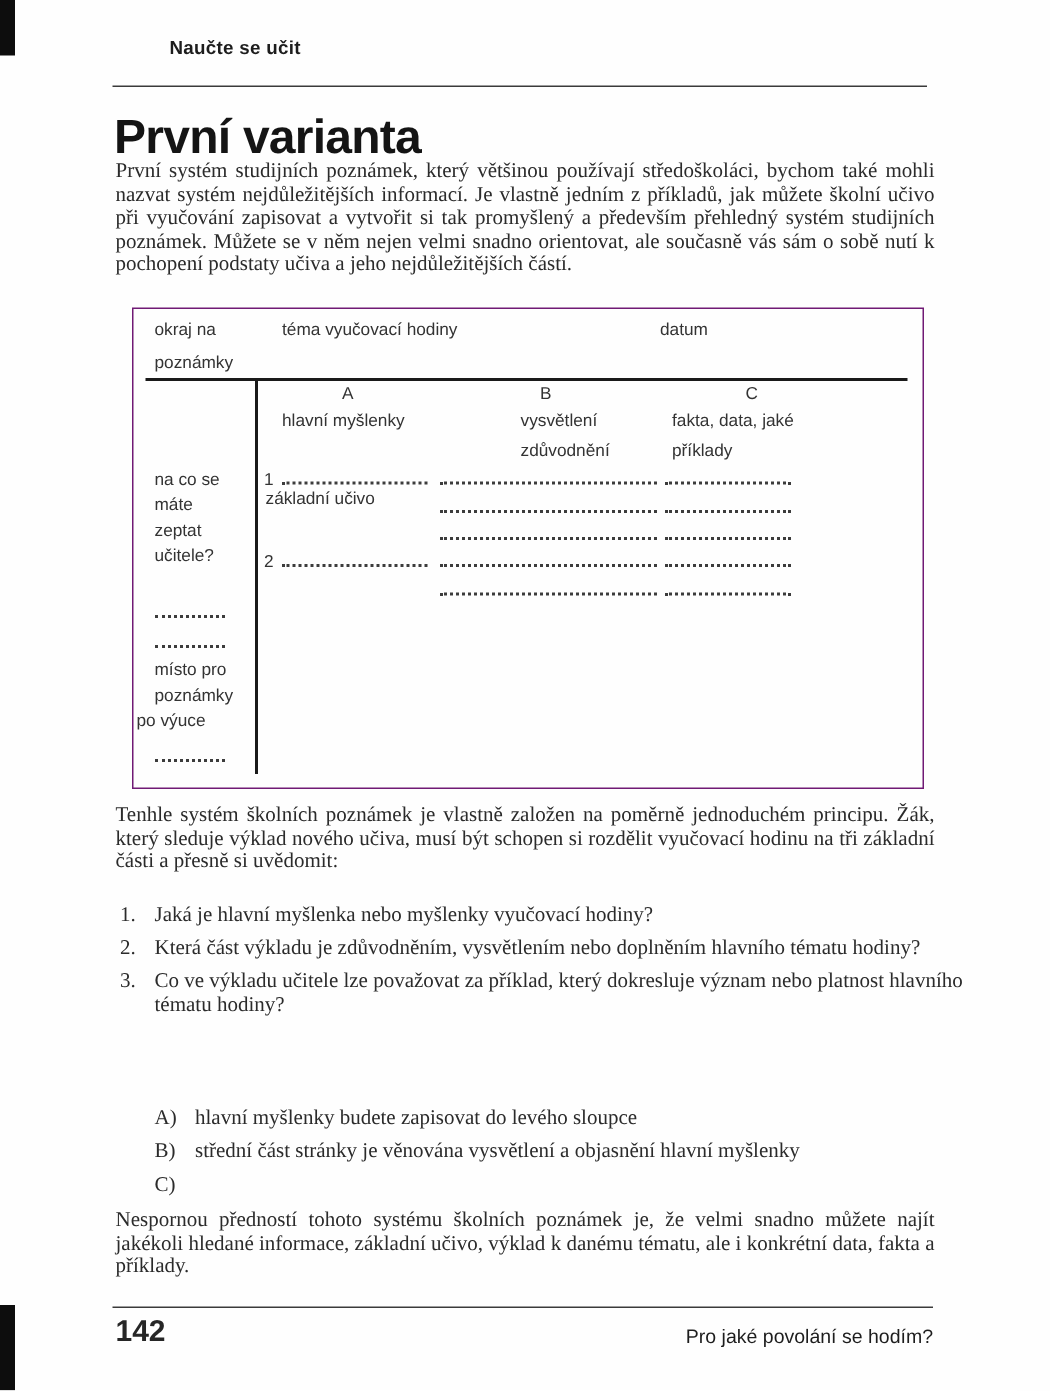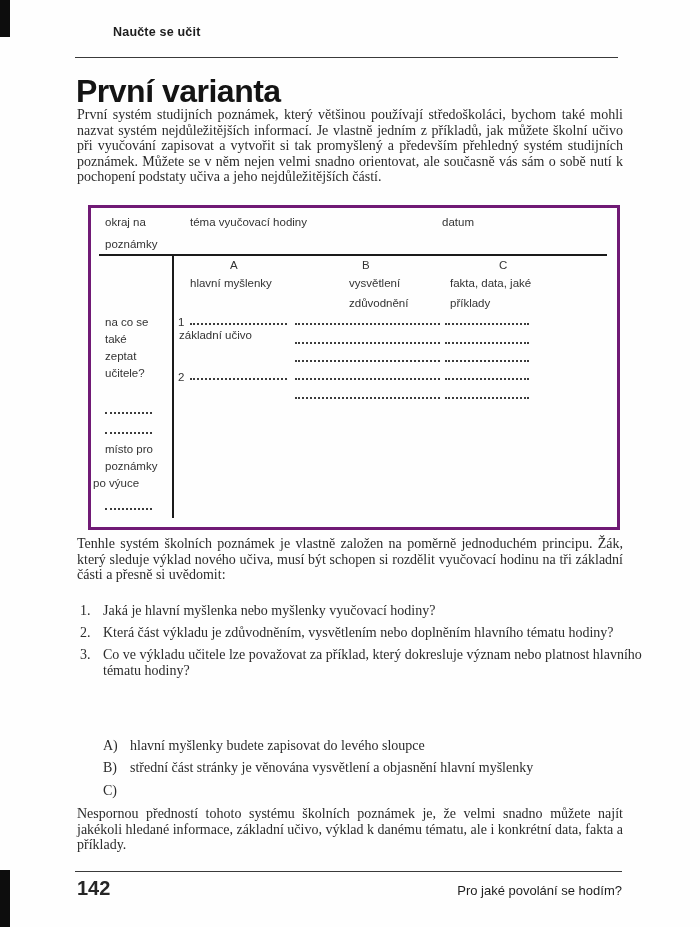--- a/index.html
+++ b/index.html
@@ -33,21 +33,21 @@
   .para-advantage{left:77px;top:806px;width:546px;}
 
   .list-item{position:absolute;width:542px;font-size:14px;line-height:15.6px;}
   .q-item{left:80px;padding-left:23px;}
   .c-item{left:103px;padding-left:27px;width:500px;}
   .list-item .marker{position:absolute;left:0;top:0;}
 
   
   .box{
     position:absolute;left:88px;top:205px;width:526px;height:319px;
-    border:3px solid #701a75;background:#fefefe;
+    border:1px solid #701a75;background:#fefefe;
     font-family:"Liberation Sans",sans-serif;font-size:11.5px;color:#333;
   }
   .box *{position:absolute;}
   .thick-rule{left:8px;top:46px;width:508px;height:2px;background:#1a1a1a;}
   .v-rule{left:81px;top:46px;width:2px;height:264px;background:#1a1a1a;}
   .dots{height:10px;border-bottom:2px dotted #3c3c3c;}
   .margin-dots{left:14px;width:47px;}
   .box .lbl{white-space:nowrap;}
 </style>
 </head>
@@ -99,21 +99,21 @@
 
     <div class="lbl" style="left:87px;top:163px;">2</div>
     <div class="dots" style="left:99px;top:160px;width:97px;"></div>
     <div class="dots" style="left:204px;top:160px;width:145px;"></div>
     <div class="dots" style="left:354px;top:160px;width:84px;"></div>
 
     <div class="dots" style="left:204px;top:179px;width:145px;"></div>
     <div class="dots" style="left:354px;top:179px;width:84px;"></div>
 
     <div class="lbl" style="left:14px;top:108px;">na co se</div>
-    <div class="lbl" style="left:14px;top:125px;">také</div>
+    <div class="lbl" style="left:14px;top:125px;">máte</div>
     <div class="lbl" style="left:14px;top:142px;">zeptat</div>
     <div class="lbl" style="left:14px;top:159px;">učitele?</div>
     <div class="dots margin-dots" style="top:194px;"></div>
     <div class="dots margin-dots" style="top:214px;"></div>
     <div class="lbl" style="left:14px;top:235px;">místo pro</div>
     <div class="lbl" style="left:14px;top:252px;">poznámky</div>
     <div class="lbl" style="left:2px;top:269px;">po výuce</div>
     <div class="dots margin-dots" style="top:290px;"></div>
   </div>
 

